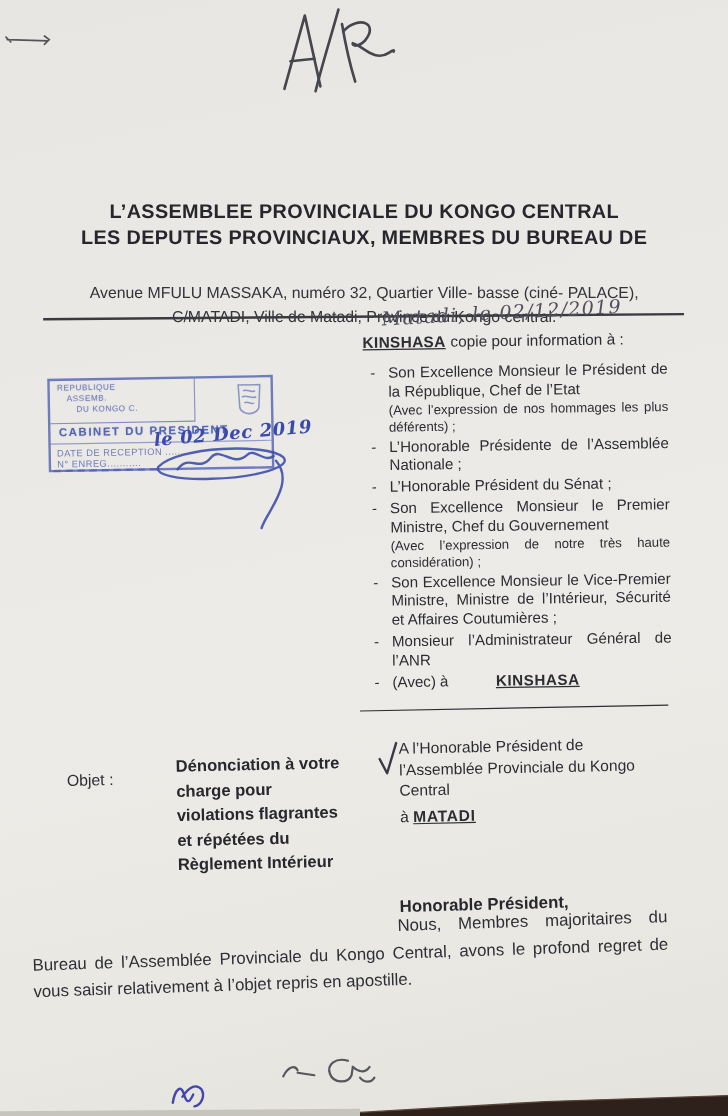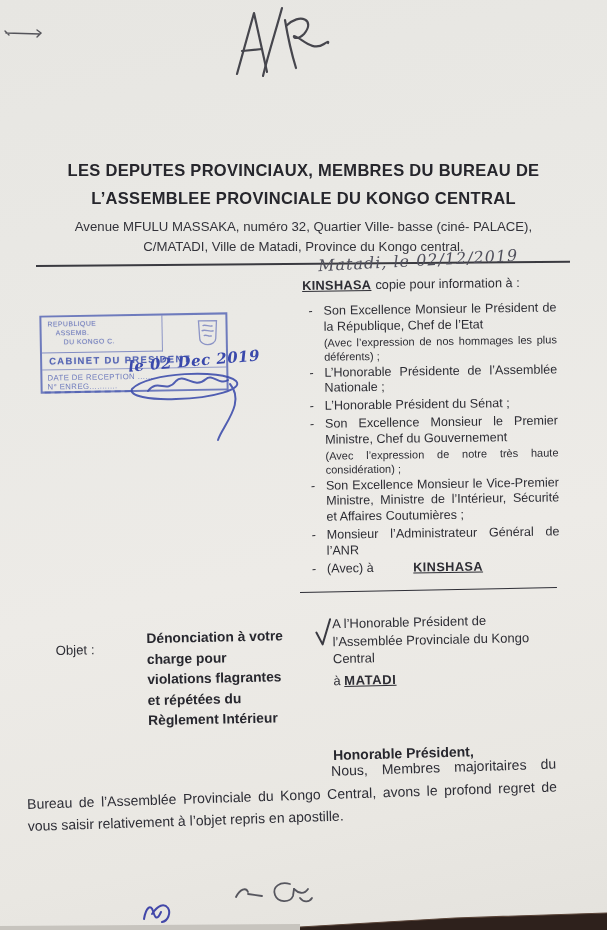--- a/index.html
+++ b/index.html
@@ -8,21 +8,21 @@
     background:linear-gradient(168deg,#e7e6e2 0%,#eae9e5 35%,#edebe7 60%,#e9e7e2 85%,#e4e2dd 100%);
     font-family:"Liberation Sans",sans-serif;color:#2d2d34;
   }
   .abs{position:absolute;}
   .hid{position:absolute;opacity:0;font-size:1px;pointer-events:none;}
 
   
   .header{left:0;right:0;top:160px;text-align:center;}
   .title{font-weight:bold;font-size:16.5px;letter-spacing:.3px;color:#26262c;line-height:21px;}
   .title2{margin-top:7px;}
-  .address{font-size:13.2px;color:#33333a;line-height:18px;margin-top:9px;}
+  .address{font-size:13.2px;color:#33333a;line-height:18px;margin-top:26px;}
   .rule{left:36px;top:265px;width:534px;height:2px;background:#3a3a40;transform:rotate(-.45deg);transform-origin:left center;}
 
   
   .hw-date{
     left:318px;top:251px;font-family:"DejaVu Serif",serif;font-style:italic;
     font-size:16px;color:#50505c;letter-spacing:1px;transform:rotate(-3deg);white-space:nowrap;
   }
 
   
   .right-col{left:302px;top:278px;width:256px;transform:rotate(-.8deg);transform-origin:top left;}
@@ -102,22 +102,22 @@
         <path d="M12,72 L29,11 L42,70"></path>
         <path d="M17,49 L37,47"></path>
         <path d="M57,6 C51,28 43,53 38,74"></path>
         <path d="M60,18 C63,36 67,53 71,66"></path>
         <path d="M61,24 C75,10 91,18 79,32 C73,38 68,36 69,34 C77,36 87,50 99,42 C102,40 104,39 103,41"></path>
       </g>
     </svg>
   </div>
 
   <div class="abs header">
+    <div class="title title2">L’ASSEMBLEE PROVINCIALE DU KONGO CENTRAL</div>
     <div class="title">LES DEPUTES PROVINCIAUX, MEMBRES DU BUREAU DE</div>
-    <div class="title title2">L’ASSEMBLEE PROVINCIALE DU KONGO CENTRAL</div>
     <div class="address">Avenue MFULU MASSAKA, numéro 32, Quartier Ville- basse (ciné- PALACE),</div>
     <div class="address" style="margin-top:2px">C/MATADI, Ville de Matadi, Province du Kongo central.</div>
   </div>
   <div class="abs rule"></div>
 
   <div class="abs hw-date">Matadi, le 02/12/2019</div>
 
   <div class="abs right-col">
     <div class="transmis">
       <b>KINSHASA</b><span>copie pour information à :</span>

